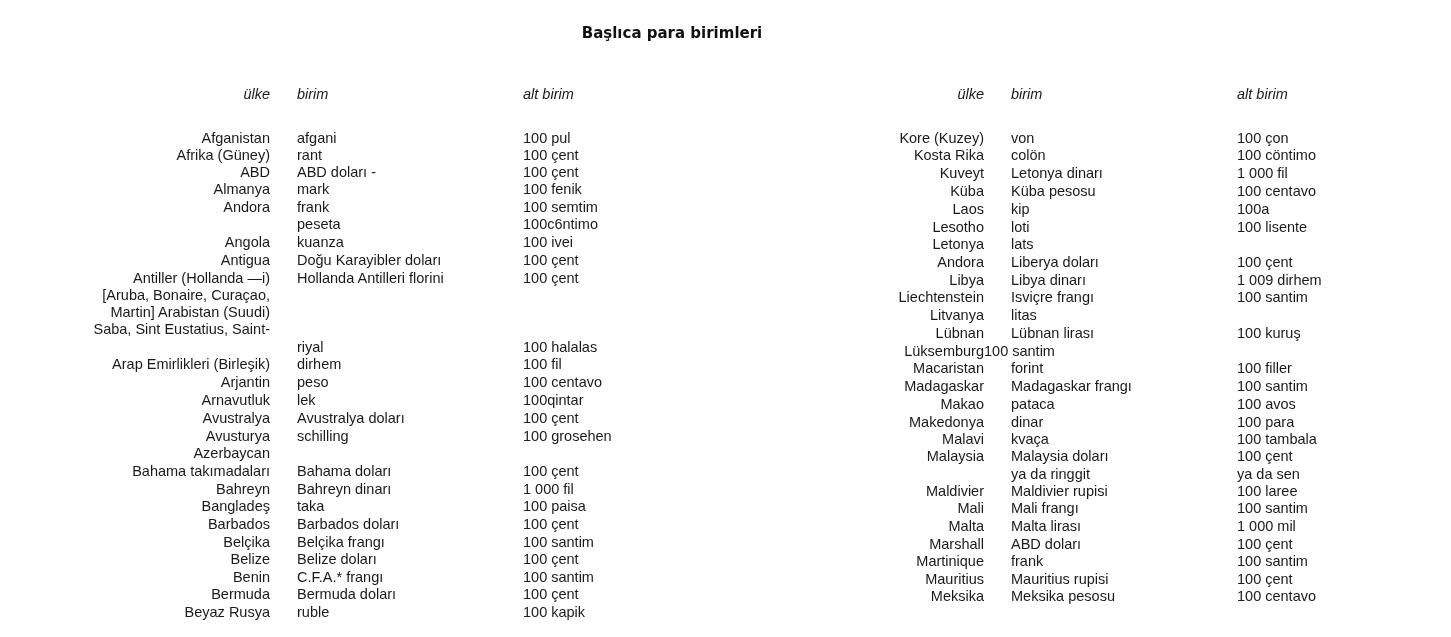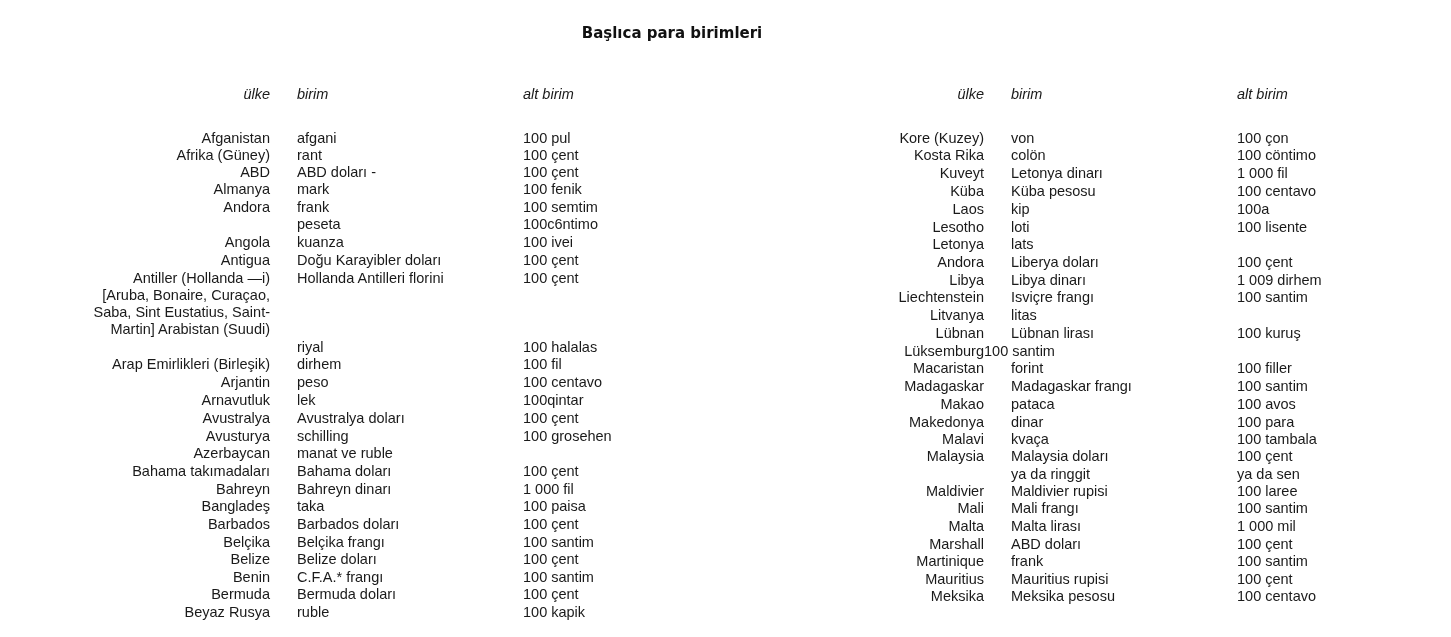--- a/index.html
+++ b/index.html
@@ -98,26 +98,26 @@
           <span class="c-country">Antiller (Hollanda —i)</span>
           <span class="c-unit">Hollanda Antilleri florini</span>
           <span class="c-subunit">100 çent</span>
         </div>
         <div class="row">
           <span class="c-country">[Aruba, Bonaire, Curaçao,</span>
           <span class="c-unit"></span>
           <span class="c-subunit"></span>
         </div>
         <div class="row">
+          <span class="c-country">Martin] Arabistan (Suudi)</span>
+          <span class="c-unit"></span>
+          <span class="c-subunit"></span>
+        </div>
+        <div class="row">
           <span class="c-country">Saba, Sint Eustatius, Saint-</span>
-          <span class="c-unit"></span>
-          <span class="c-subunit"></span>
-        </div>
-        <div class="row">
-          <span class="c-country">Martin] Arabistan (Suudi)</span>
           <span class="c-unit"></span>
           <span class="c-subunit"></span>
         </div>
         <div class="row gap">
           <span class="c-country"></span>
           <span class="c-unit">riyal</span>
           <span class="c-subunit">100 halalas</span>
         </div>
         <div class="row">
           <span class="c-country">Arap Emirlikleri (Birleşik)</span>
@@ -139,21 +139,20 @@
           <span class="c-unit">Avustralya doları</span>
           <span class="c-subunit">100 çent</span>
         </div>
         <div class="row gap">
           <span class="c-country">Avusturya</span>
           <span class="c-unit">schilling</span>
           <span class="c-subunit">100 grosehen</span>
         </div>
         <div class="row">
           <span class="c-country">Azerbaycan</span>
-          <span class="c-unit">manat ve ruble</span>
           <span class="c-subunit"></span>
         </div>
         <div class="row gap">
           <span class="c-country">Bahama takımadaları</span>
           <span class="c-unit">Bahama doları</span>
           <span class="c-subunit">100 çent</span>
         </div>
         <div class="row gap">
           <span class="c-country">Bahreyn</span>
           <span class="c-unit">Bahreyn dinarı</span>

